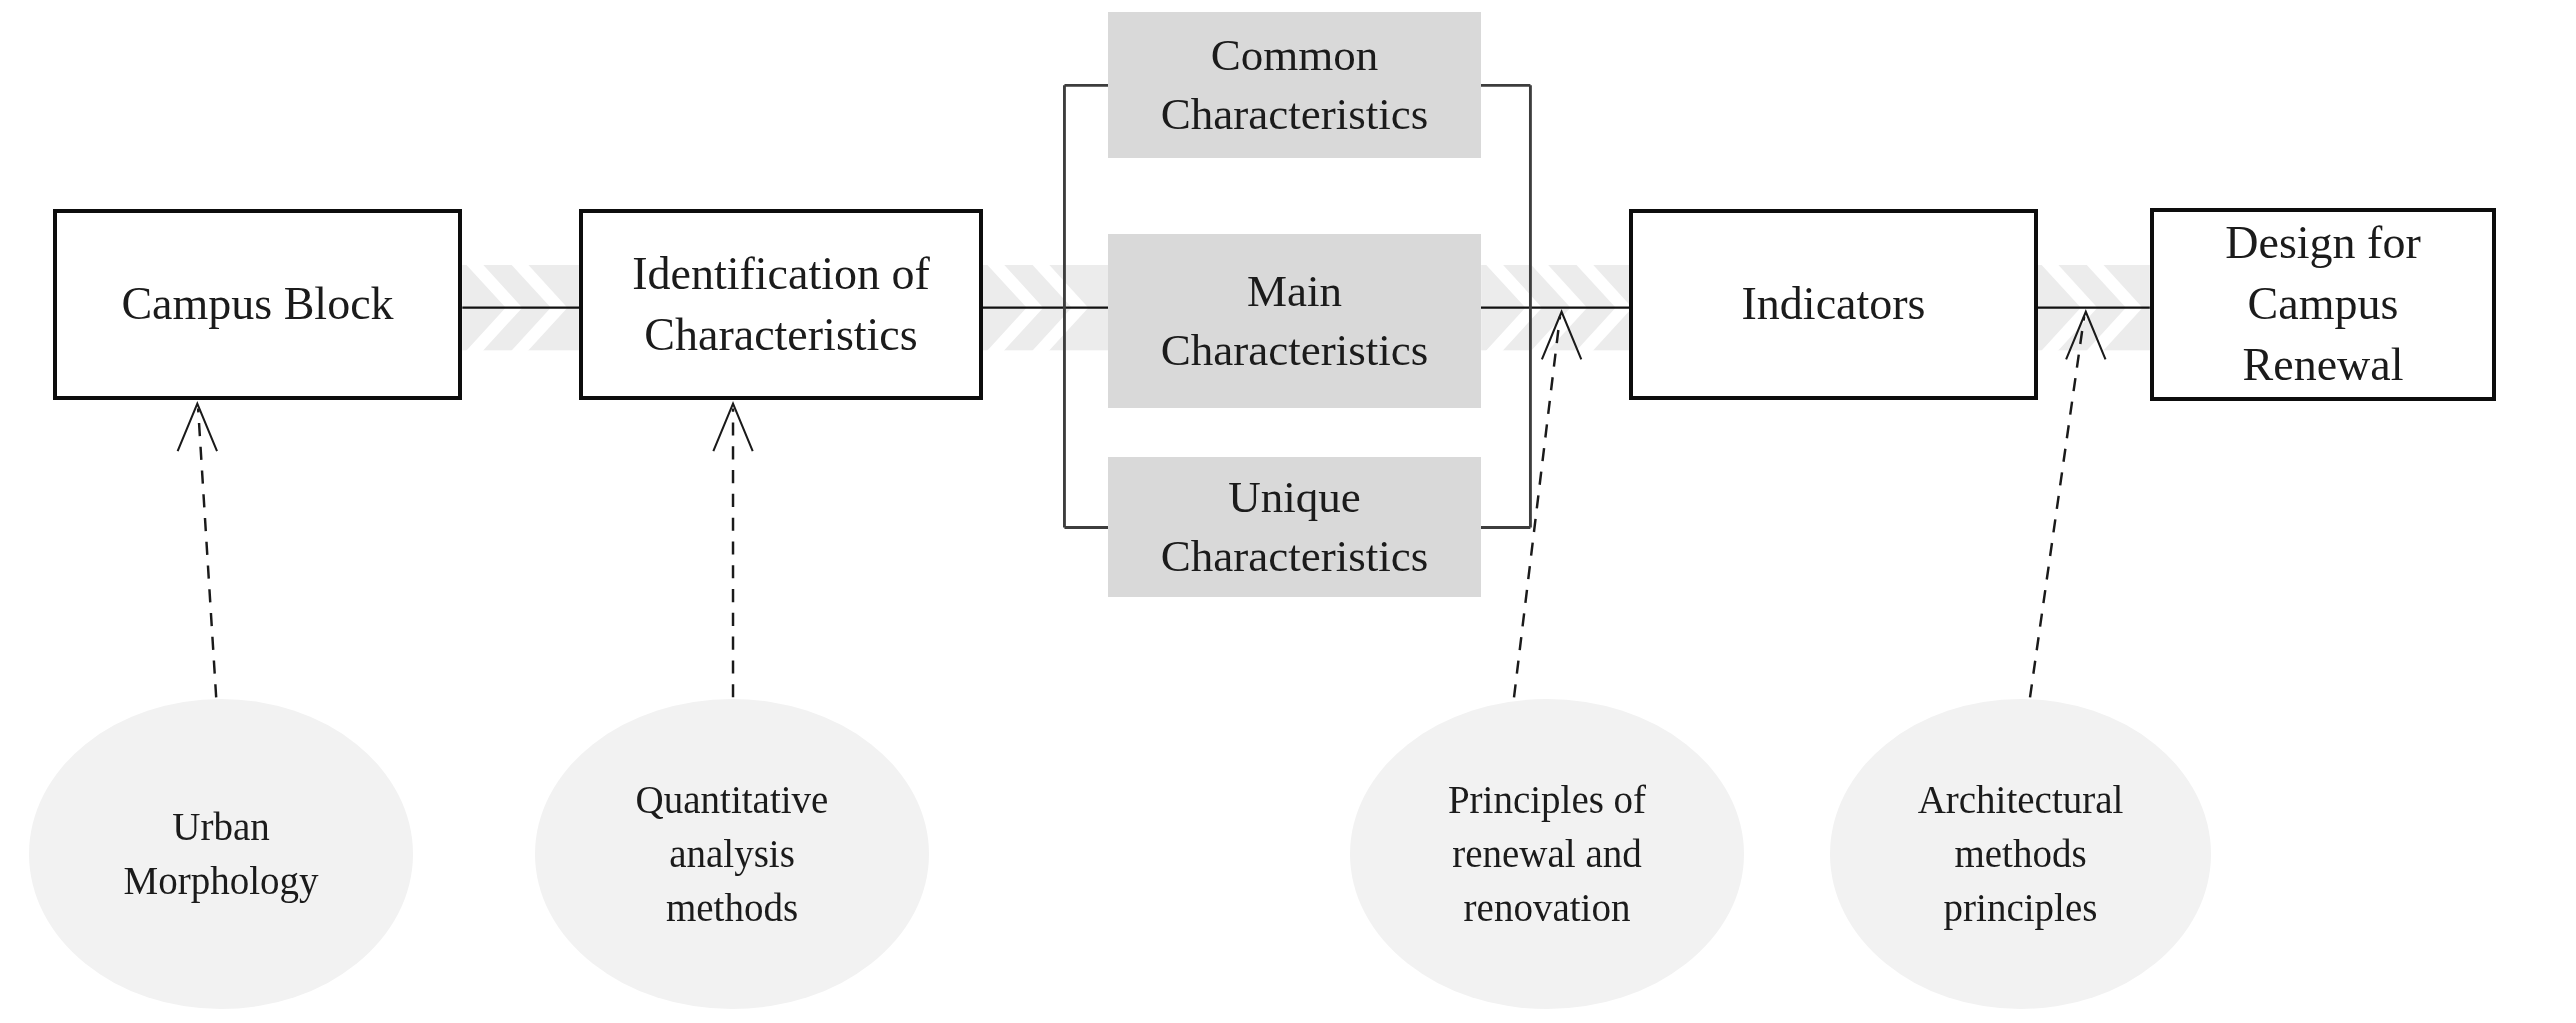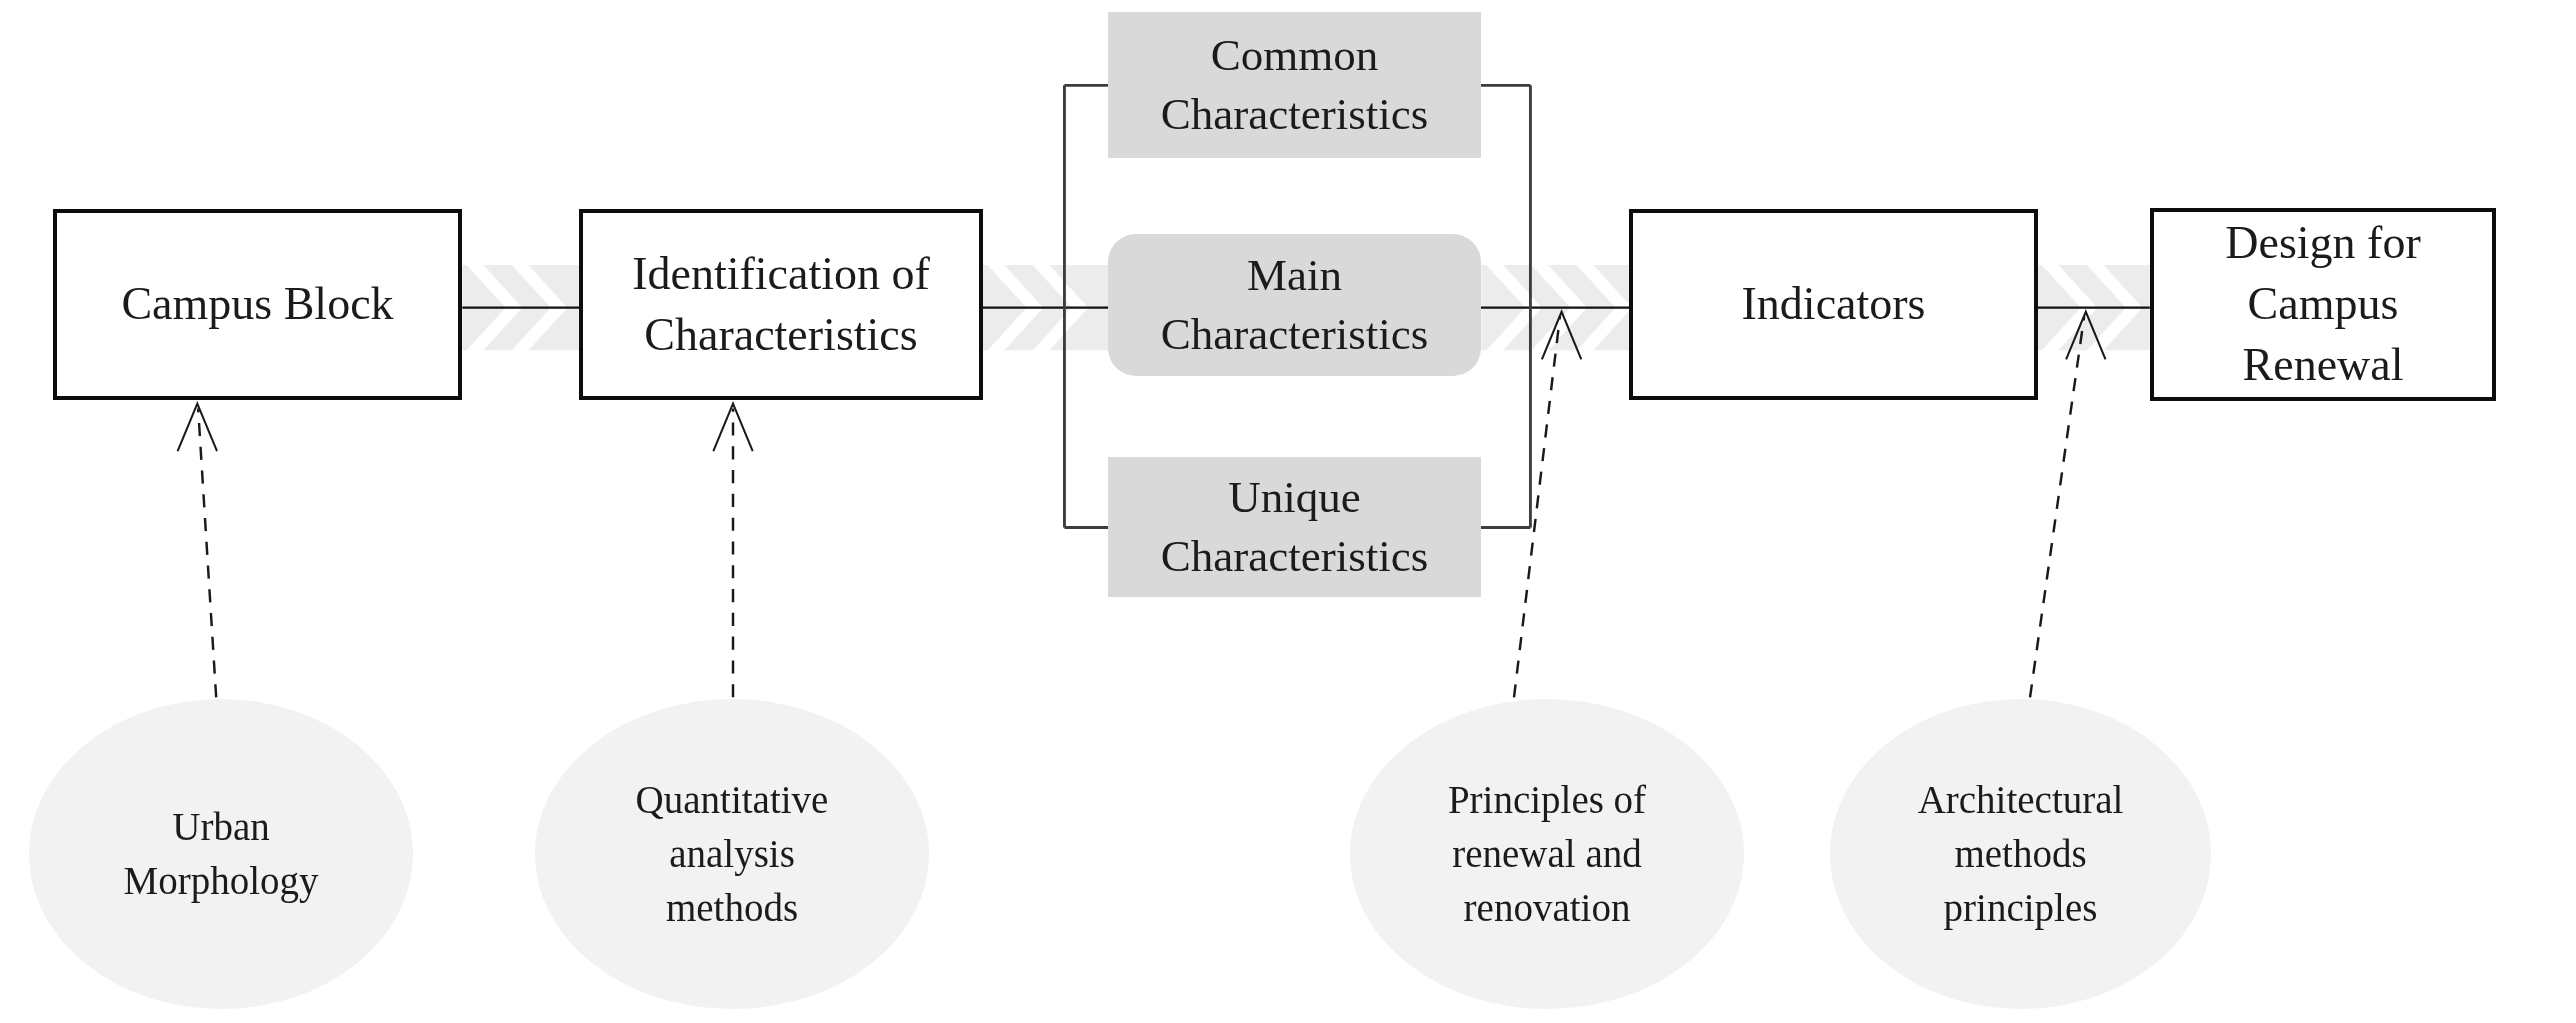--- a/index.html
+++ b/index.html
@@ -114,21 +114,21 @@
   </div>
 
   <div class="node flow-box narrow" style="left:2150px;top:208px;width:346px;height:193px;">
     <div class="lbl">Design for Campus Renewal</div>
   </div>
 
   <div class="node char-box" style="left:1108px;top:12.3px;width:373px;height:146px;">
     <div class="lbl">Common Characteristics</div>
   </div>
 
-  <div class="node char-box" style="left:1108px;top:234px;width:373px;height:142px;border-radius:28px;">
+  <div class="node char-box" style="left:1108px;top:234px;width:373px;height:174px;">
     <div class="lbl">Main Characteristics</div>
   </div>
 
   <div class="node char-box" style="left:1108px;top:457px;width:373px;height:140px;">
     <div class="lbl">Unique Characteristics</div>
   </div>
 
   <div class="node ellipse" style="left:29px;top:699px;width:384px;height:310px;">
     <div class="lbl">Urban Morphology</div>
   </div>

